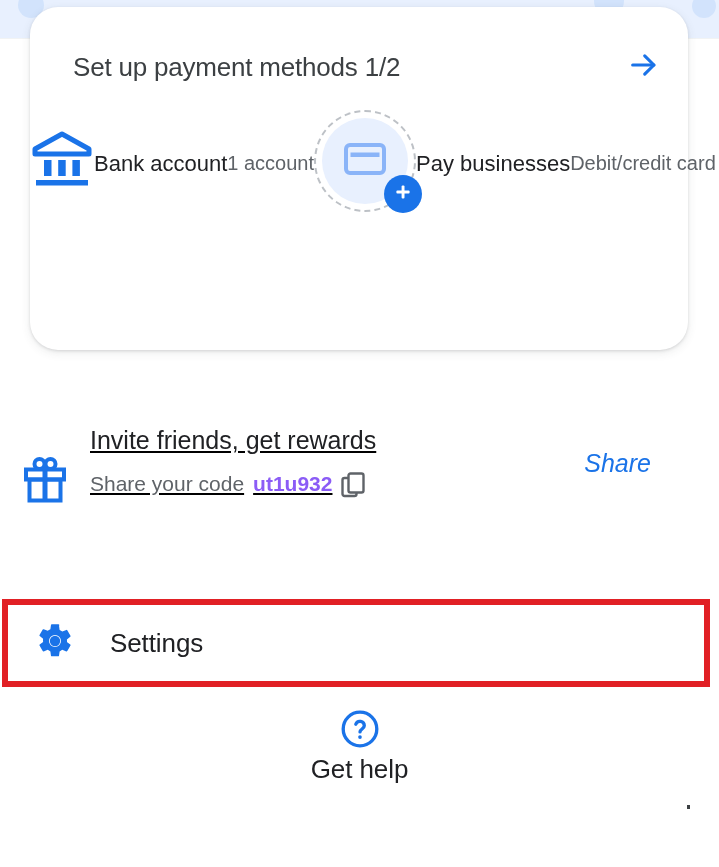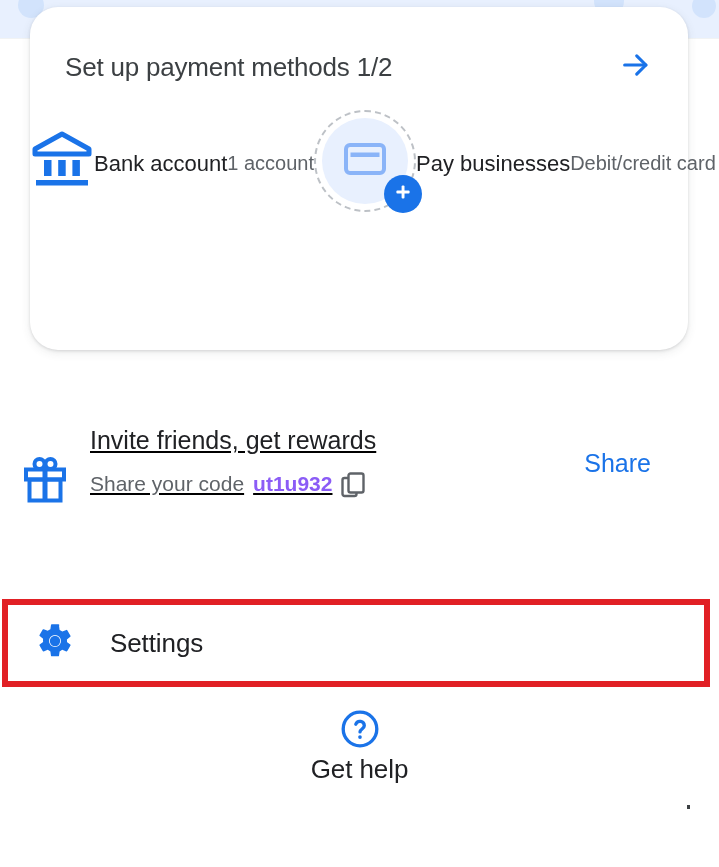--- a/index.html
+++ b/index.html
@@ -50,21 +50,21 @@
     width: 658px;
     height: 343px;
     background: #ffffff;
     border-radius: 28px;
     box-shadow: 0 1px 3px rgba(60,64,67,0.16), 0 3px 10px rgba(60,64,67,0.10);
     box-sizing: border-box;
   }
 
   .card-header {
     position: absolute;
-    left: 0;
+    left: 8px;
     top: 30px;
     width: 658px;
     height: 60px;
     display: flex;
     align-items: center;
     justify-content: space-between;
     padding: 0 30px 0 35px;
     box-sizing: border-box;
   }
   .card-title {
@@ -196,20 +196,21 @@
     display: inline-flex;
     align-items: center;
     cursor: pointer;
   }
   .share-link {
     font-size: 25px;
     color: #1a73e8;
     padding: 44px 68px 0 0;
     cursor: pointer;
     white-space: nowrap;
+    font-style: italic;
   }
 
   
   .menu-row {
     position: absolute;
     left: 0;
     width: 719px;
     height: 78px;
     display: flex;
     align-items: center;

